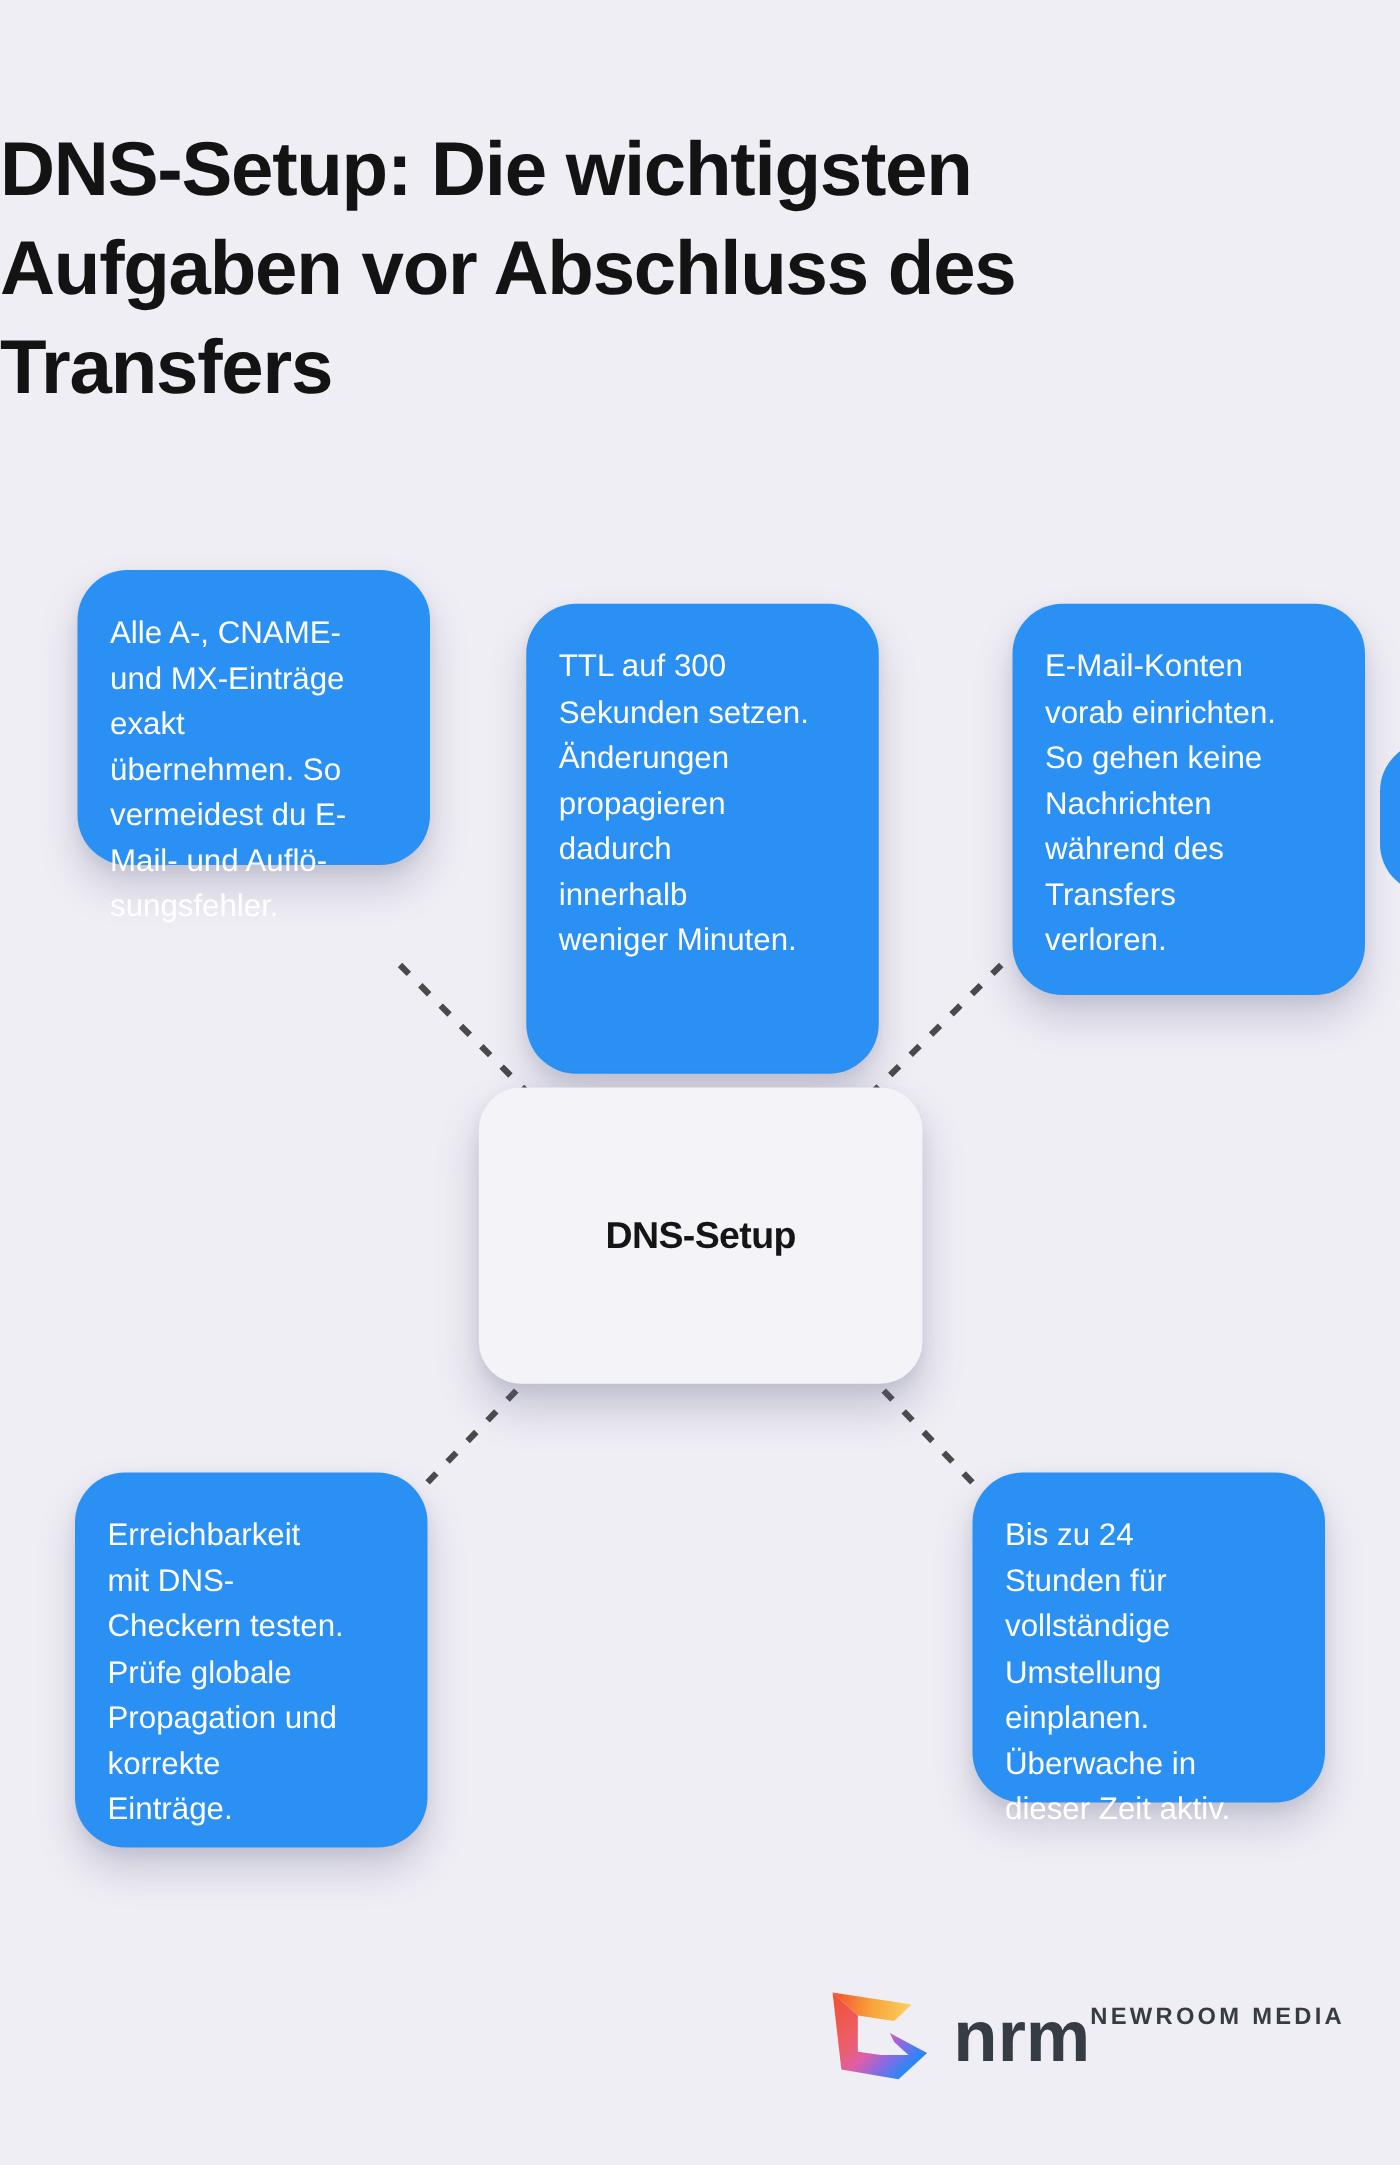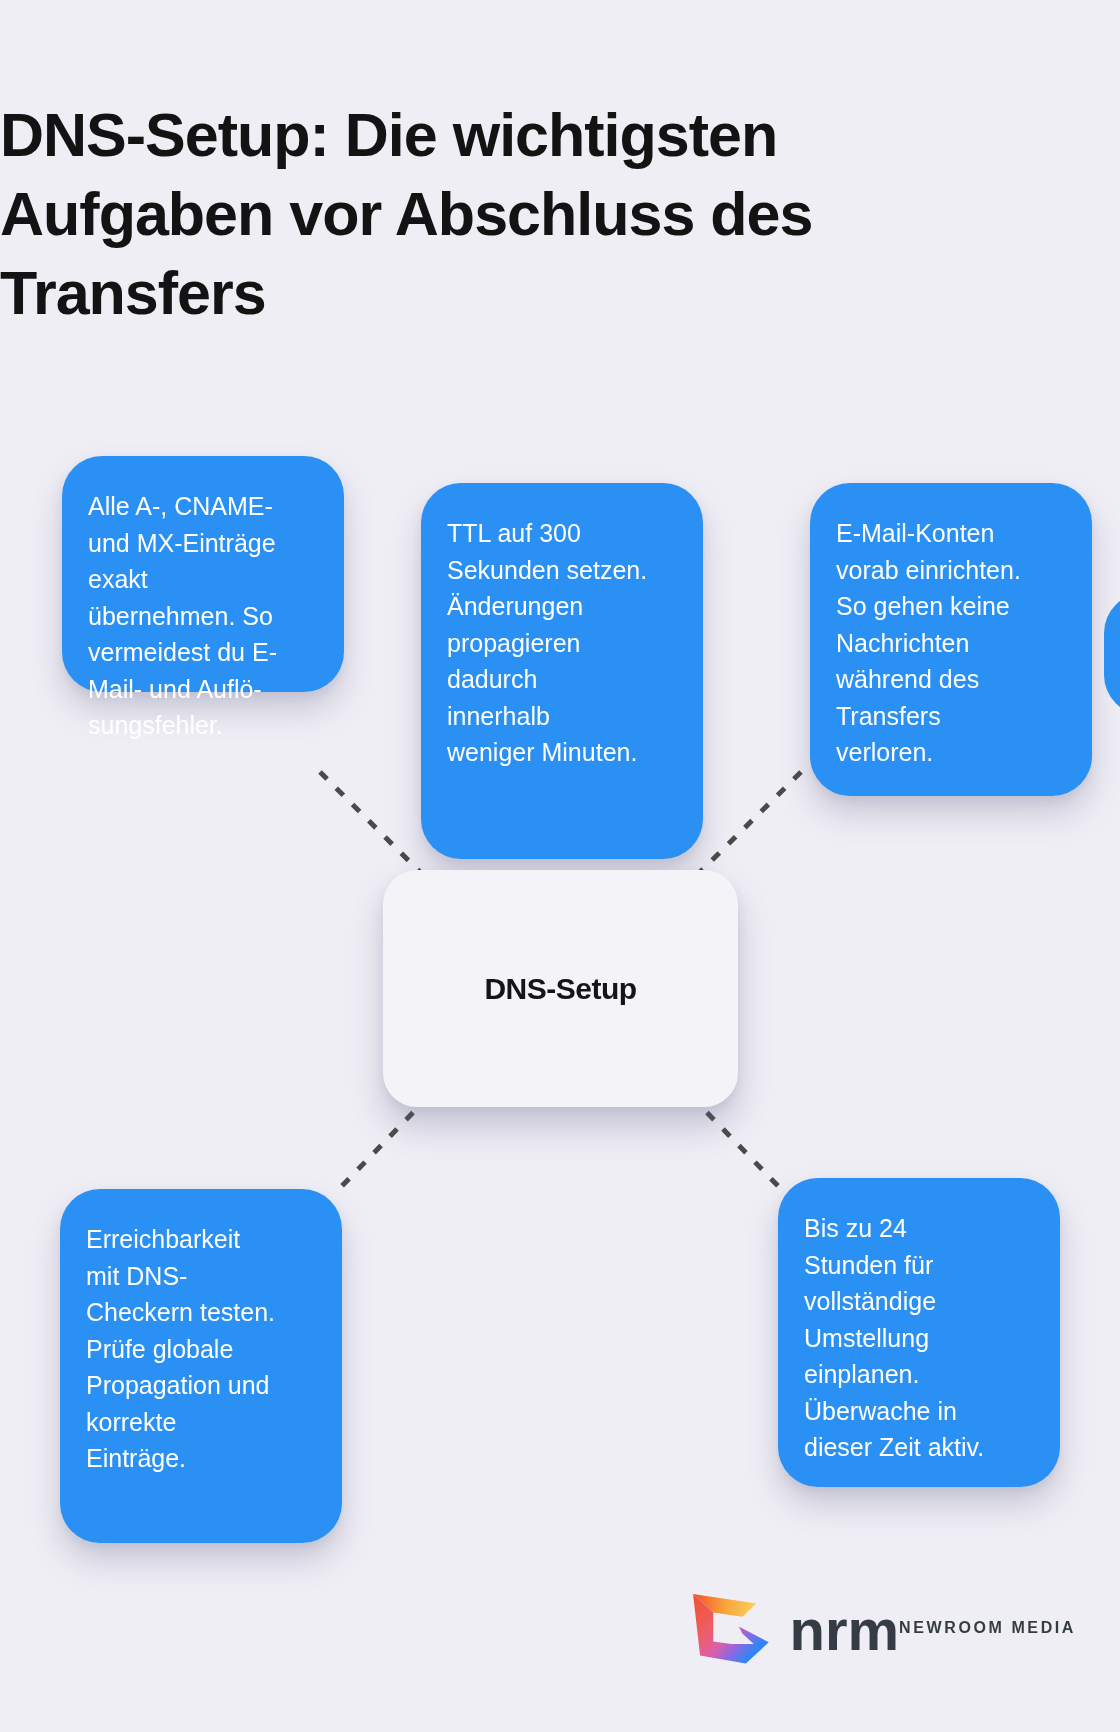--- a/index.html
+++ b/index.html
@@ -37,22 +37,22 @@
   .box-text{
     color:#ffffff;
     font-size:25px;
     line-height:36.5px;
     white-space:pre-line;
     font-weight:400;
   }
   .box-records {left:62px;  top:456px; height:236px;}
   .box-ttl     {left:421px; top:483px; height:376px;}
   .box-email   {left:810px; top:483px; height:313px;}
-  .box-checker {left:60px;  top:1178px;height:354px;margin-top:11px;}
-  .box-duration{left:778px; top:1178px;height:309px;}
+  .box-checker {left:60px;  top:1178px;height:300px;}
+  .box-duration{left:778px; top:1178px;height:264px;}
   .center-node{
     position:absolute;
     left:383px;top:870px;width:355px;height:237px;
     background:#f4f3f8;
     border-radius:34px;
     box-shadow:0 20px 32px rgba(99,99,135,0.30),0 4px 10px rgba(99,99,135,0.10);
     display:flex;align-items:center;justify-content:center;
   }
   .center-node-label{
     font-size:30px;
@@ -73,25 +73,25 @@
   }
   .logo-glyph{width:88px;height:88px;display:block;}
   .logo-text{display:flex;flex-direction:row;align-items:flex-start;}
   .logo-brand{
     font-size:58px;line-height:54px;
     font-weight:700;
     color:#363c43;
     letter-spacing:0px;
   }
   .logo-subtitle{
-    font-size:16px;
+    font-size:19px;
     font-weight:700;
     letter-spacing:2.6px;
     color:#363c43;
-    margin-top:16px;
+    margin-top:0;
   }
 </style>
 </head>
 <body>
 
 <div class="title">DNS-Setup: Die wichtigsten
 Aufgaben vor Abschluss des
 Transfers</div>
 
 <svg class="connector-layer" width="1120" height="1732" viewBox="0 0 1120 1732" xmlns="http://www.w3.org/2000/svg">

